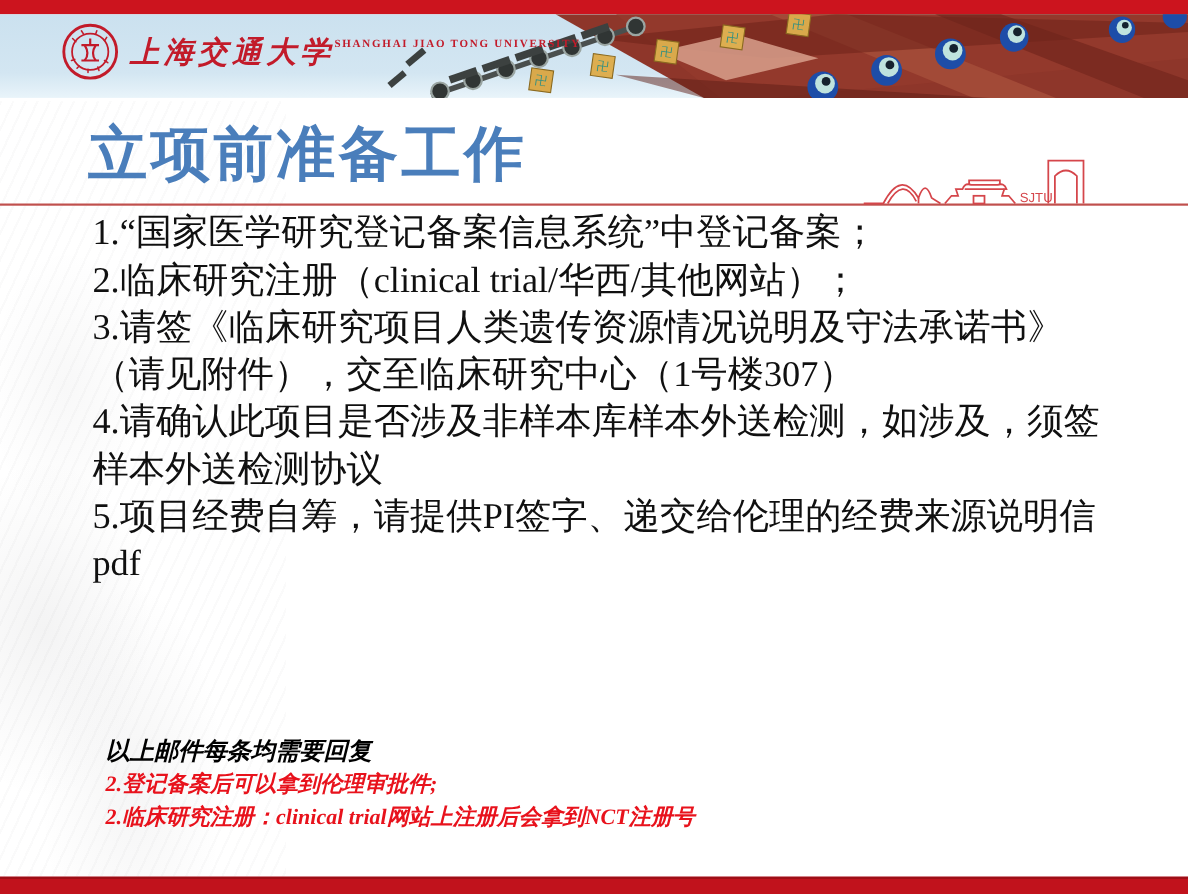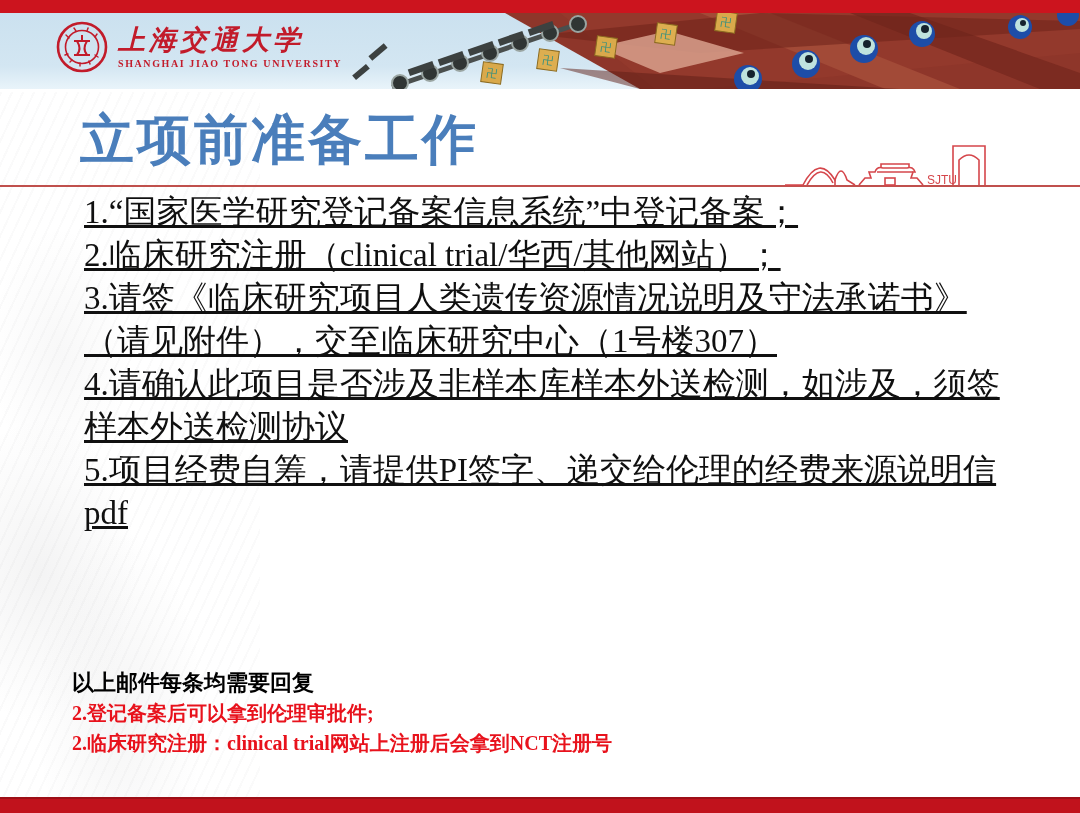--- a/index.html
+++ b/index.html
@@ -14,21 +14,21 @@
   .bottom-bar { position:absolute; left:0; bottom:0; width:1080px; height:16px; background:#c1121c; border-top:2px solid #9d0f17; }
 
   
   .header {
     position:absolute; left:0; top:13px; width:1080px; height:76px;
     background:linear-gradient(180deg,#cbe1ef 0%,#d3e6f2 70%,#e9f4fa 100%);
   }
   .header-photo { position:absolute; right:0; top:0; height:76px; width:1080px; }
   .brand { position:absolute; left:56px; top:8px; display:flex; align-items:center; gap:10px; }
   .seal { width:52px; height:52px; }
-  .brand-text { display:flex; flex-direction:column; }
+  .brand-text { display:flex; }
   .uni-cn {
     color:#c21b2a; font-size:27px; font-weight:700; letter-spacing:4px;
     font-family:"Liberation Serif","DejaVu Serif",serif; font-style:italic; line-height:30px;
   }
   .uni-en {
     color:#c21b2a; font-size:10px; font-weight:700; letter-spacing:1.6px; margin-top:3px;
     font-family:"Liberation Serif","DejaVu Serif",serif;
     text-align:center;
   }
 
@@ -39,26 +39,26 @@
     font-family:"Liberation Sans","DejaVu Sans",sans-serif;
     margin-left:14px;
   }
   .title-rule { position:absolute; left:0; top:185px; width:1080px; height:2px; background:#c0504d; }
   .skyline { position:absolute; right:70px; top:138px; width:225px; height:48px; }
 
   
   .body-text {
     position:absolute; left:84px; top:191px; width:932px;
     font-family:"Liberation Serif","DejaVu Serif",serif;
-    color:#101010; font-size:33px; line-height:43px;text-decoration:underline;
+    color:#101010; font-size:33px; line-height:43px;
   }
   .body-text p { margin:0; }
 
   
-  .notes { position:absolute; left:72px; top:668px; width:932px; }
+  .notes { position:absolute; left:96px; top:668px; width:932px;font-style:italic; }
   .notes-heading {
     color:#000; font-size:22px; font-weight:700; line-height:30px;
     font-family:"Liberation Sans","DejaVu Sans",sans-serif;
   }
   .notes-item {
     color:#e8121c; font-size:20px; font-weight:700; line-height:30px;
     font-family:"Liberation Serif","DejaVu Serif",serif;
   }
 
   

